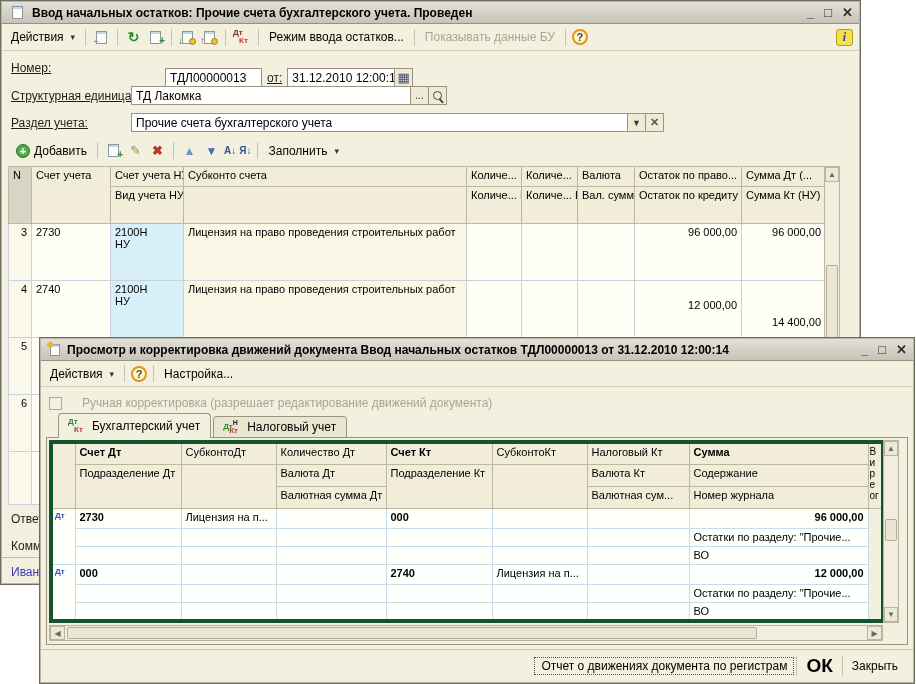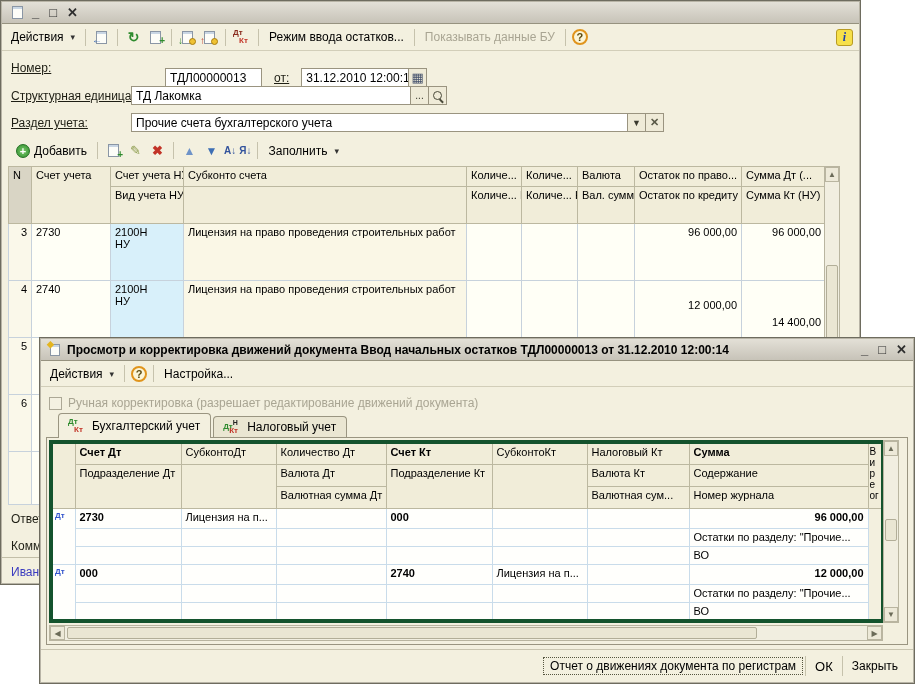--- a/index.html
+++ b/index.html
@@ -89,49 +89,50 @@
   .t2 .num { text-align:right; font-weight:bold; }
 
   
   .vscroll { position:absolute; width:16px; background:#F1EEE0; border:1px solid #B9B5A0; }
   .hscroll { position:absolute; height:16px; background:#F1EEE0; border:1px solid #B9B5A0; }
   .sb-btn { position:absolute; background:#EDE9D8; border:1px solid #B9B5A0; color:#6B6B58;
     font-size:8px; display:flex; align-items:center; justify-content:center; }
   .sb-thumb { position:absolute; background:#EAE6D3; border:1px solid #B2AE98; border-radius:2px; }
 
   
-  .chkrow { position:absolute; display:flex; align-items:center; gap:6px; }
+  .chkrow { position:absolute; display:flex; align-items:center; gap:20px; }
   .chk { width:13px; height:13px; background:#F4F1E2; border:1px solid #ACA896; }
   .tabs { position:absolute; display:flex; align-items:flex-end; gap:2px; }
   .tab { display:flex; align-items:center; gap:5px; padding:3px 10px 4px 8px; font-size:12px;
     border:1px solid #9A9581; border-bottom:none; border-radius:4px 4px 0 0; background:#EAE6D2; height:22px; }
   .tab.active { background:#F3F0DF; height:25px; position:relative; z-index:3; }
   .panel { position:absolute; border:1px solid #9A9581; background:#F3F0DF; }
   .btnbar { position:absolute; left:1px; right:1px; bottom:1px; height:33px; border-top:1px solid #C9C5B0;
     display:flex; align-items:center; justify-content:flex-end; padding:13px 6px; background:#F3F0DF; }
   .bbtn { padding:4px 9px; white-space:nowrap; font-size:12px; }
   .bbtn.focused { outline:1px dotted #55553F; outline-offset:-3px; }
-  .bbtn.ok { font-weight:normal; font-size:13px; }
+  .bbtn.ok { font-weight:bold; font-size:19px; }
   .vline { width:1px; height:20px; background:#C6C2AC; }
 
   .footlbl { position:absolute; font-size:12px; color:#1E1E14; white-space:nowrap; }
   .statusline { position:absolute; height:1px; background:#C2BEA8; }
   .statustxt { color:#3B3BBF; }
 </style>
 </head>
 <body>
 
 <div id="screen">
 
   <div class="win" style="left:0; top:0; width:861px; height:585px;">
 
     <div class="titlebar">
       <span class="icon">
           <span class="pg"></span>
         </span>
+      <span class="ttl">Ввод начальных остатков: Прочие счета бухгалтерского учета. Проведен</span>
       <span class="winbtns">
         <span>_</span>
         <span>□</span>
         <span>✕</span>
       </span>
     </div>
 
     <div class="toolbar" style="left:1px; right:1px; top:23px; height:27px;">
       <span class="tbtn caret">Действия</span>
       <span class="sep"></span>
@@ -170,21 +171,21 @@
       <span class="sep"></span>
       <span class="helpbtn">?</span>
       <span class="infobtn" style="position:absolute; right:6px;">i</span>
     </div>
 
     <div class="frow" style="left:10px; top:60px;">
       <span class="flabel">Номер:</span>
     </div>
     <div class="frow" style="left:130px; top:67px;padding-left:34px;">
       <span class="input" style="width:97px;">ТДЛ00000013</span>
-      <span class="flabel" style="margin:0 12px;">от:</span>
+      <span class="flabel" style="margin:0 5px;">от:</span>
       <span class="input" style="width:108px;">31.12.2010 12:00:14</span>
       <span class="sqbtn">
           <span class="calgrid">▦</span>
         </span>
     </div>
 
     <div class="frow" style="left:10px; top:88px;">
       <span class="flabel">Структурная единица:</span>
     </div>
     <div class="frow" style="left:130px; top:85px;">

